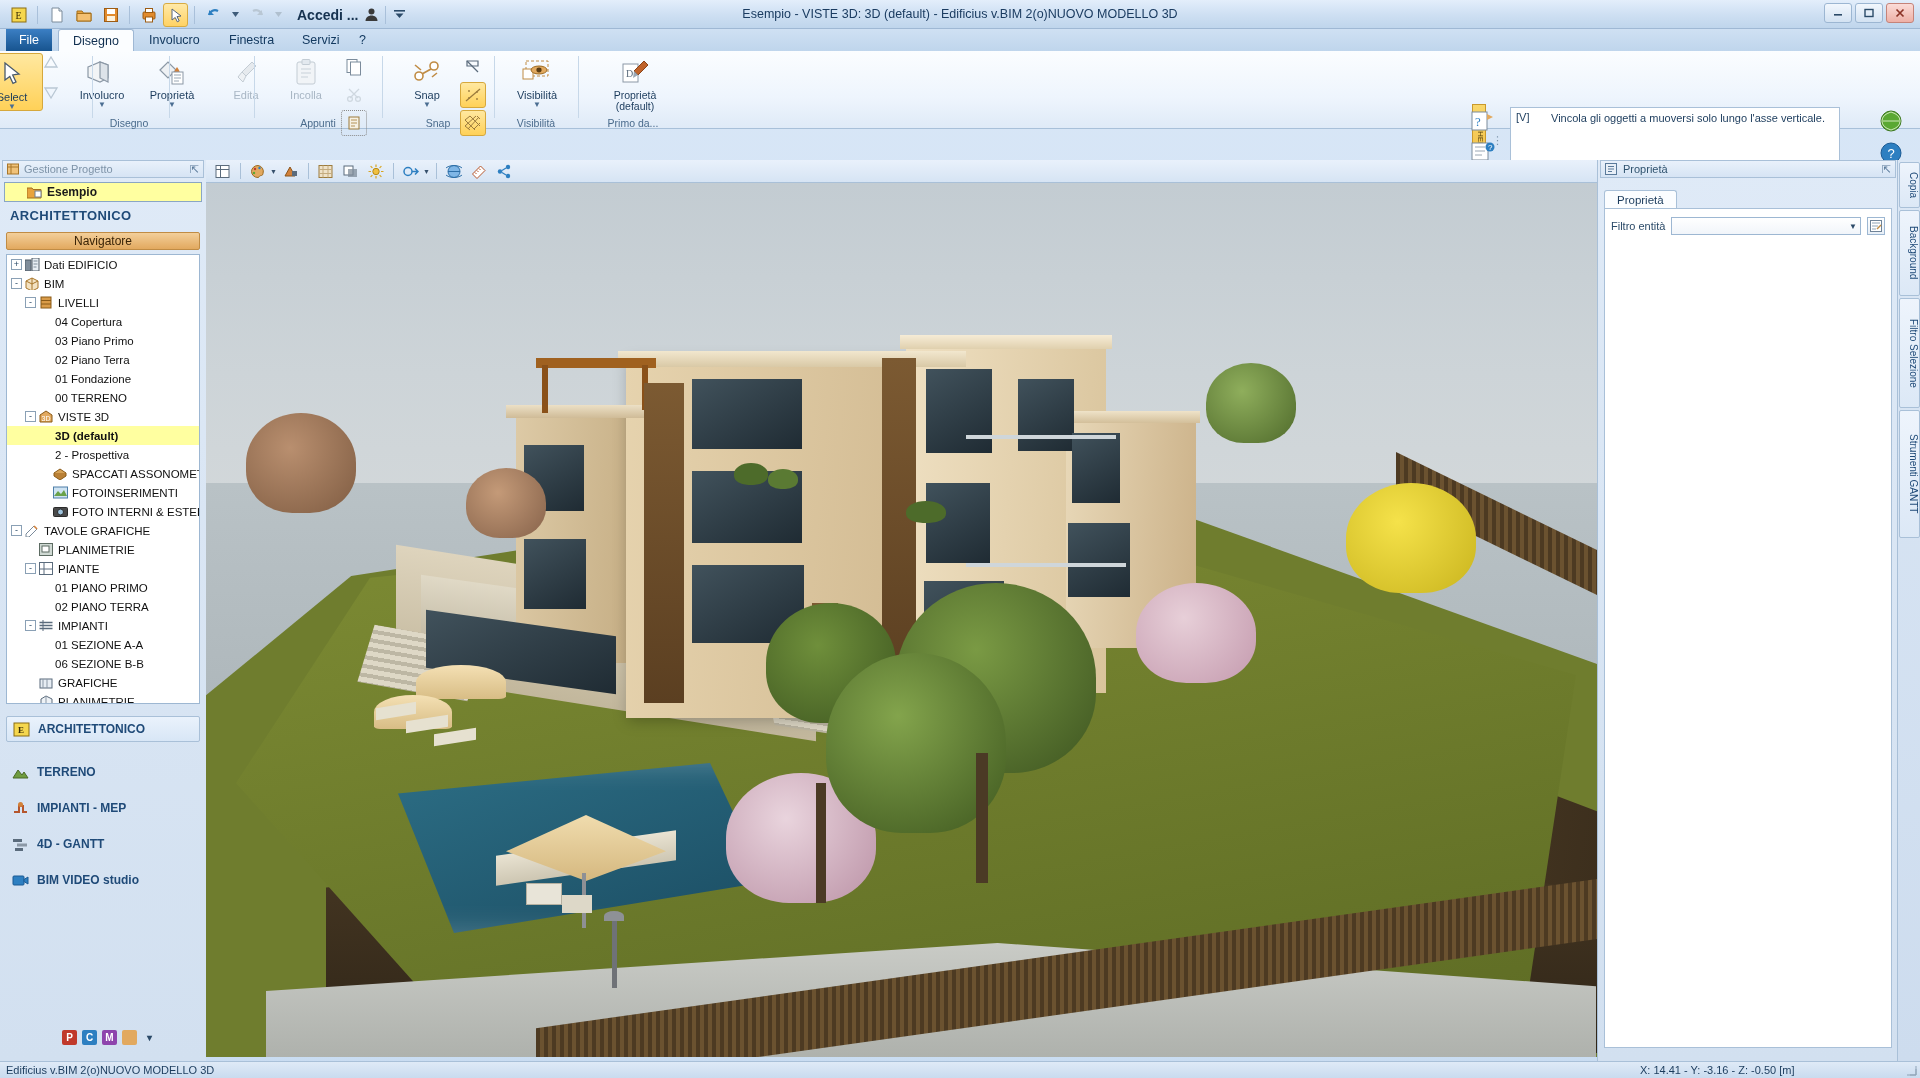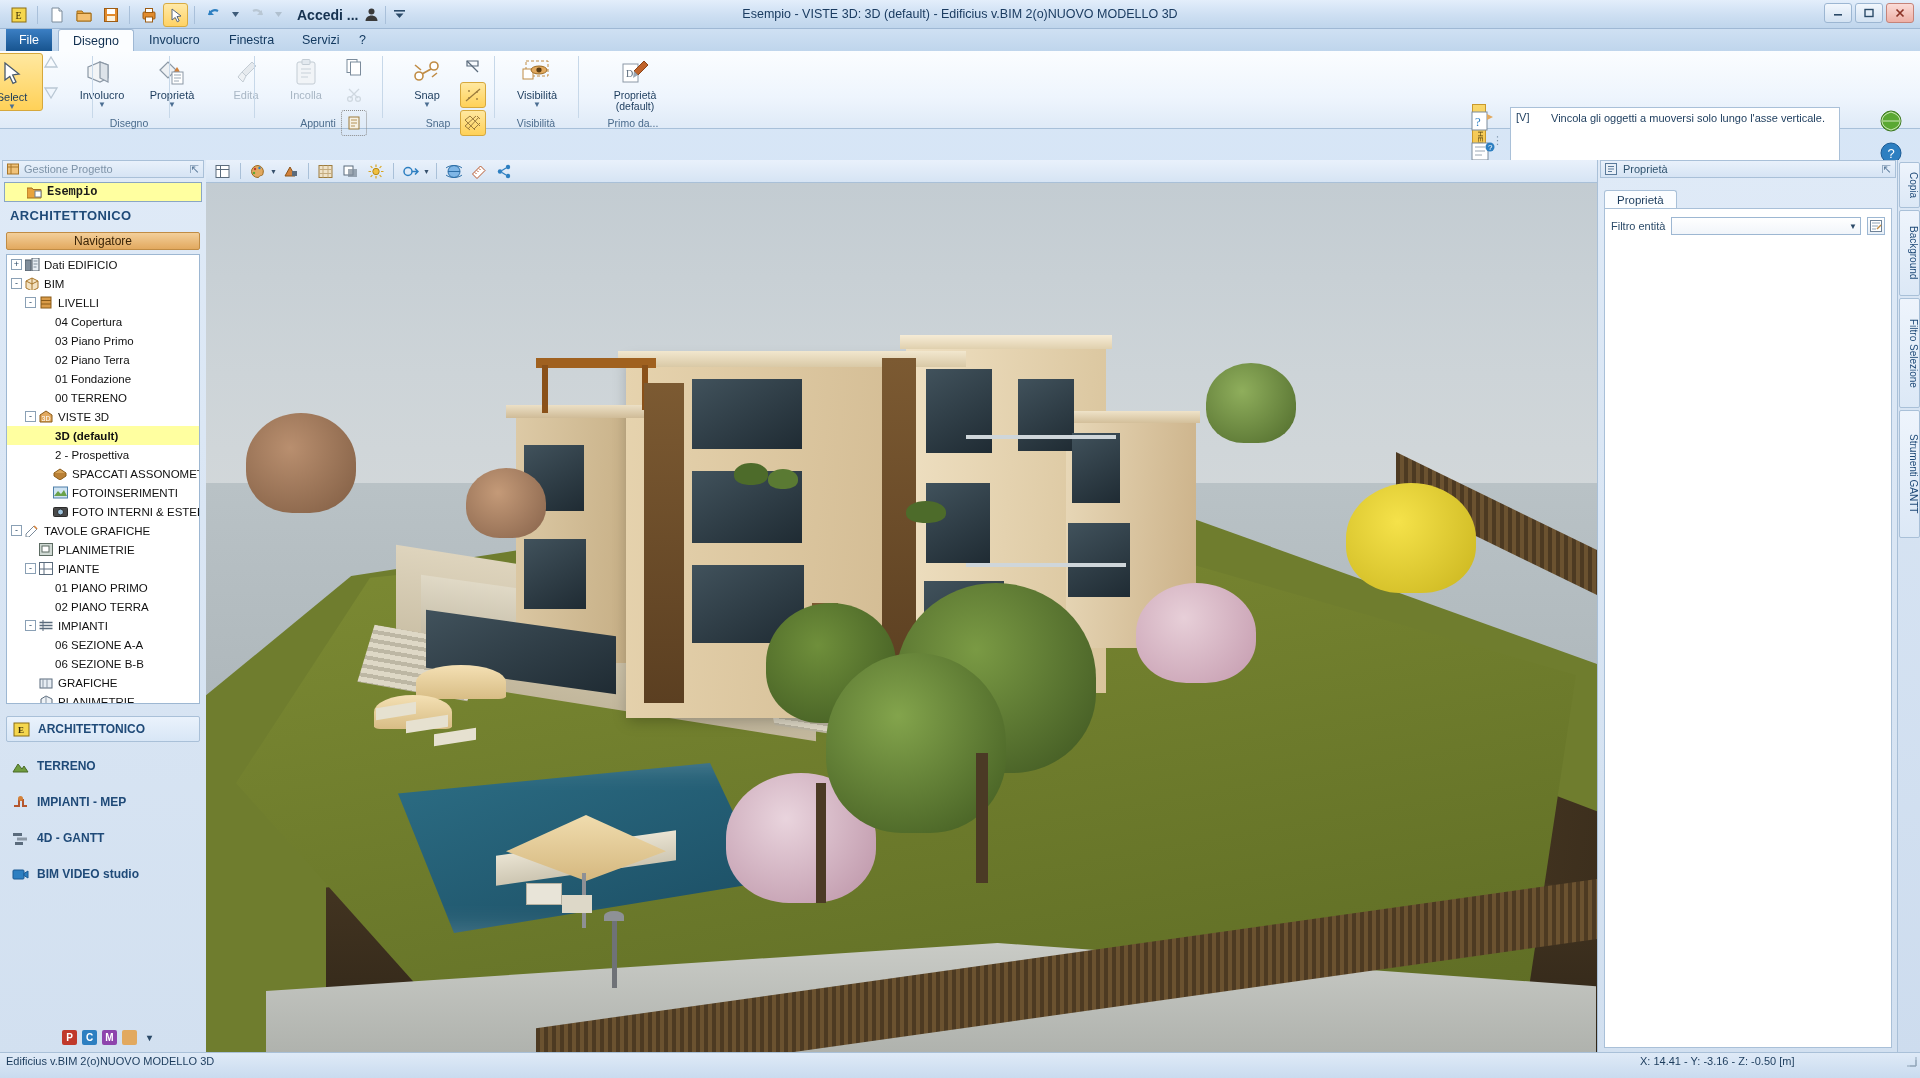--- a/index.html
+++ b/index.html
@@ -339,21 +339,21 @@
   .vtab {
     width: 21px; margin: 2px 1px;
     background: linear-gradient(#eef4fc,#dce8f6); border:1px solid #a9c0d8;
     border-radius: 2px; padding: 6px 0;
     writing-mode: vertical-rl; text-orientation: mixed;
     font-size: 10px; color: #1f4a78; text-align:center;
   }
 
   
   .statusbar {
-    position: absolute; left: 0; bottom: 0; width: 1920px; height: 26px;
+    position: absolute; left: 0; bottom: 0; width: 1920px; height: 17px;
     background: linear-gradient(#dfeaf7,#c9dbef);
     border-top: 1px solid #a9c0d8;
     font-size: 11px; color: #1b3b5c; text-decoration: underline;
   }
   .statusbar .left { position:absolute; left: 6px; top: 2px; }
   .statusbar .coords { position:absolute; left: 1640px; top: 2px; }
   .statusbar .grip { position:absolute; right: 3px; top: 3px; }
 
   .splitter-v { position:absolute; left:200px; top:160px; width:6px; height:901px; }
 </style>
@@ -692,21 +692,21 @@
         </svg>
       <span class="ttl">Gestione Progetto</span>
       <span class="pinbtn">⇱</span>
     </div>
 
     <div class="projname">
       <svg width="15" height="13" style="position:absolute;left:22px;">
           <path d="M0 2h5l1 1.5h8V12H0z" fill="#e8a33d" stroke="#a5701d"></path>
           <rect x="8" y="5" width="6" height="6" fill="#fff" stroke="#6f7f8f"></rect>
         </svg>
-      <span style="margin-left:20px;font-family:Liberation Mono, monospace;">Esempio</span>
+      <span style="margin-left:20px;">Esempio</span>
     </div>
 
     <div class="seclabel">ARCHITETTONICO</div>
 
     <div class="navbtn">Navigatore</div>
 
     <div class="tree" id="tree-root">
         <div class="trow">
           <span class="tspacer" style="width: 4px;"></span>
           <span class="tog">+</span>
@@ -880,21 +880,21 @@
               <path d="M0.5 3.5h13M0.5 6.5h13M0.5 9.5h13" stroke="#5a6b7c" stroke-width="1.4"></path>
               <path d="M4 1v11" stroke="#5a6b7c"></path>
             </svg>
           </span>
           <span>IMPIANTI</span>
         </div>
         <div class="trow">
           <span class="tspacer" style="width: 32px;"></span>
           <span class="tog none"></span>
           <span class="tspacer" style="width: 2px;"></span>
-          <span>06 SEZIONE  A-A</span>
+          <span>01 SEZIONE  A-A</span>
         </div>
         <div class="trow">
           <span class="tspacer" style="width: 32px;"></span>
           <span class="tog none"></span>
           <span class="tspacer" style="width: 2px;"></span>
           <span>06 SEZIONE  B-B</span>
         </div>
         <div class="trow">
           <span class="tspacer" style="width: 18px;"></span>
           <span class="tog none"></span>
@@ -920,21 +920,21 @@
       </div>
 
     <div class="bottomlist">
       <div class="bigitem hl">
         <svg width="17" height="15">
             <rect x="1" y="1" width="15" height="13" fill="#f5d74e" stroke="#8a6d12"></rect>
             <text x="5" y="11" font-size="9" fill="#3a2d05" font-family="Liberation Serif, serif">E</text>
           </svg>
         <span>ARCHITETTONICO</span>
       </div>
-      <div class="bigitem" style="margin-top:10px;">
+      <div class="bigitem" style="margin-top:16px;">
         <svg width="17" height="15">
             <path d="M1 13l5-8 4 5 2-3 4 6z" fill="#6f9c3f" stroke="#4a6a27"></path>
           </svg>
         <span>TERRENO</span>
       </div>
       <div class="bigitem" style="margin-top:8px;">
         <svg width="17" height="15">
             <path d="M2 11h5V5h4v6h4" fill="none" stroke="#b5562d" stroke-width="2"></path>
             <circle cx="8.5" cy="3.5" r="2.5" fill="#d2813a"></circle>
           </svg>

